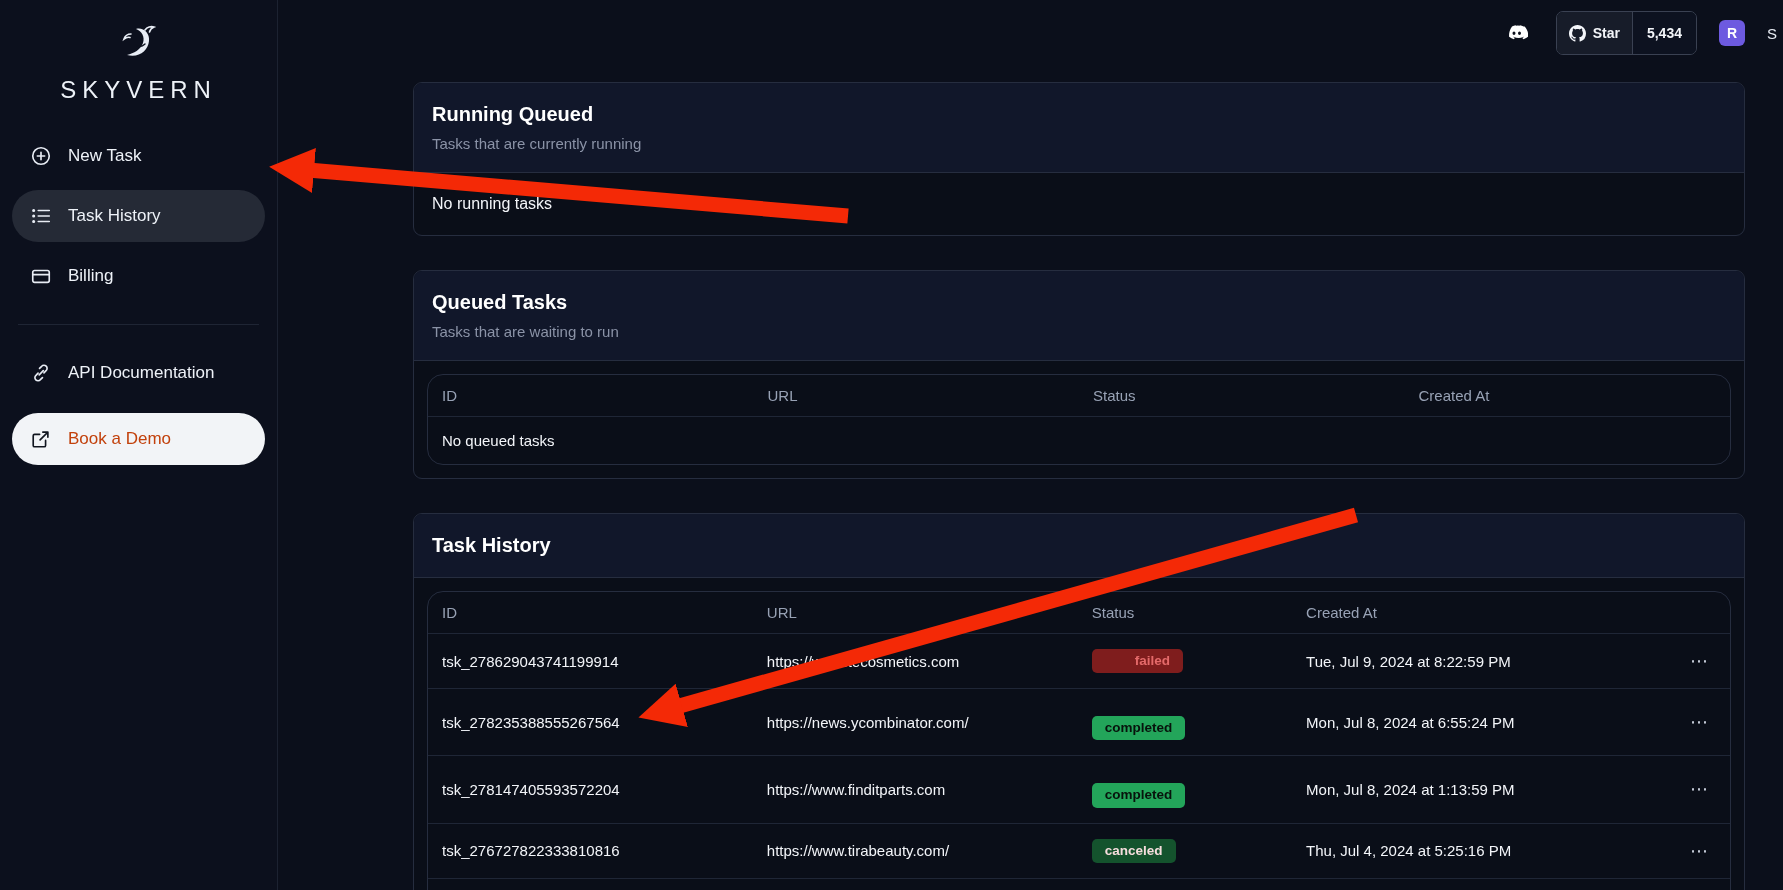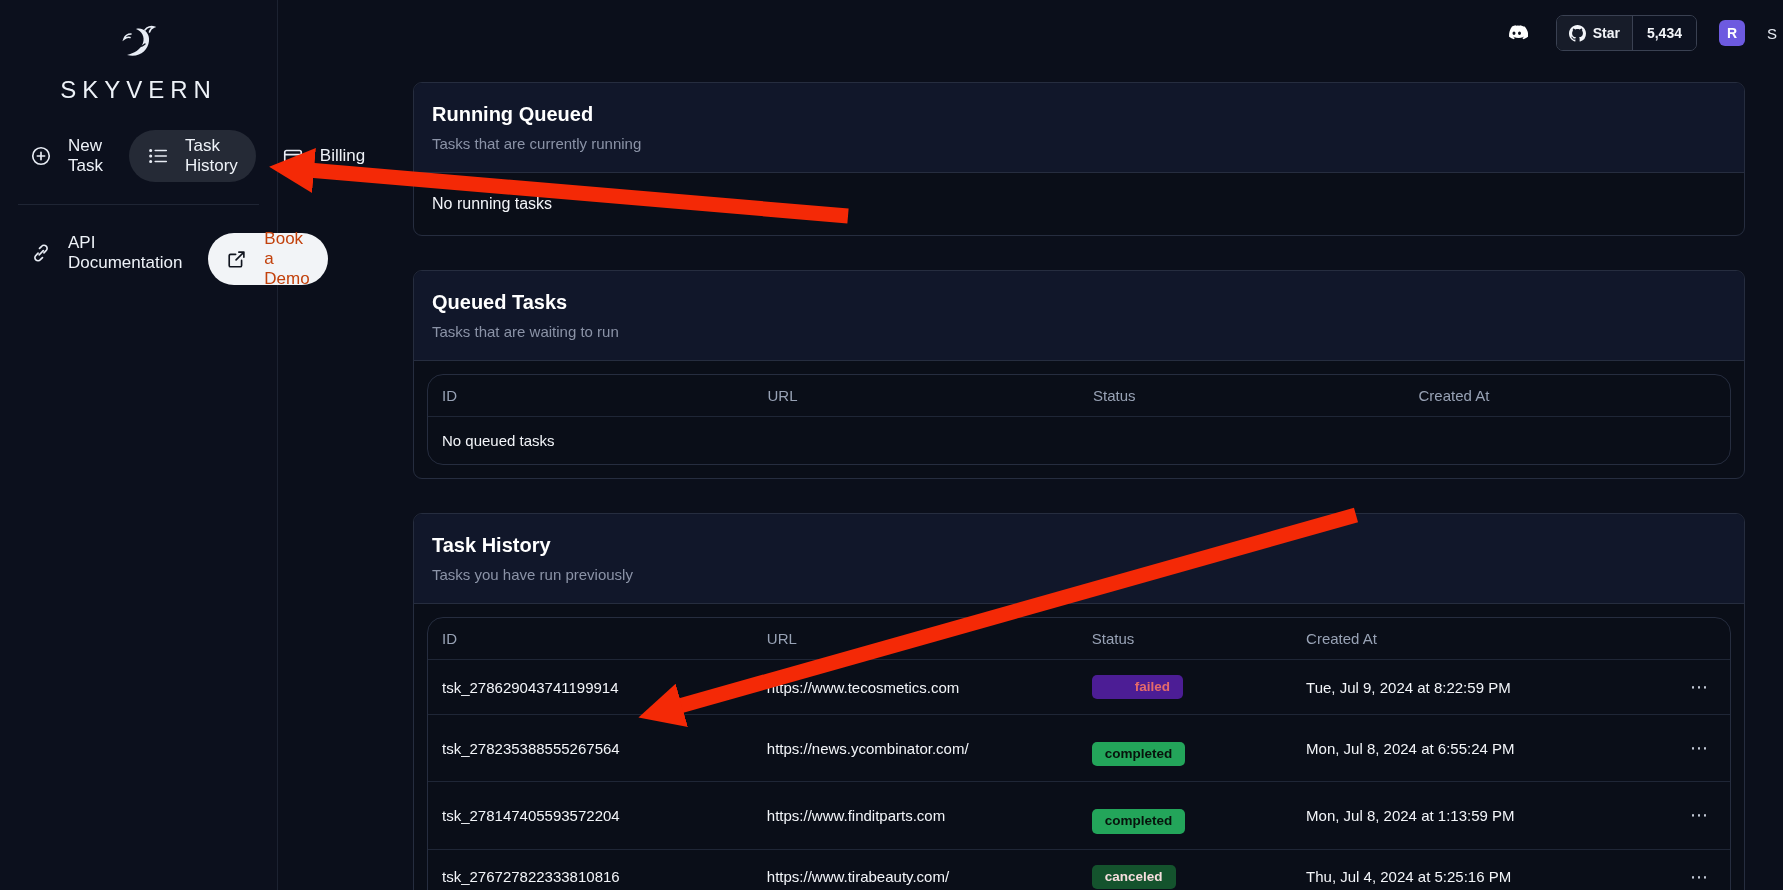--- a/index.html
+++ b/index.html
@@ -13,21 +13,21 @@
 
   
   .sidebar {
     width:278px; min-width:278px; height:100%;
     background:#0c101d; border-right:1px solid #1c2231;
     padding:14px 12px; display:flex; flex-direction:column;
   }
   .logo-row { display:flex; align-items:center; gap:10px; padding:8px 8px 26px 8px;flex-direction:column; }
   .logo-mark { width:44px; height:44px; }
   .logo-text { font-size:24px; font-weight:400; letter-spacing:6px; color:#eef2f8; }
-  .nav { display:flex; flex-direction:row; gap:8px; }
+  .nav { display:flex; flex-direction:column; gap:8px; }
   .nav-item {
     display:flex; align-items:center; gap:16px;
     height:52px; padding:0 18px; border-radius:26px;
     font-size:17px; color:#eef2f8; cursor:pointer;
   }
   .nav-item .nicon { width:22px; height:22px; display:inline-flex; flex:0 0 22px; }
   .nav-item.active { background:#252a36; }
   .nav-item.demo { background:#f2f4f7; color:#c2410c; font-weight:500; margin-top:6px; }
   .nav-item.demo .nicon svg { stroke:#11151f; }
   .nicon svg { width:100%; height:100%; stroke:#e8ecf4; fill:none; stroke-width:1.8; stroke-linecap:round; stroke-linejoin:round; }
@@ -36,21 +36,21 @@
   
   .main { flex:1; position:relative; padding:0 38px 0 135px; }
   .topbar {
     position:absolute; top:0; left:0; right:0; height:66px;
     display:flex; align-items:center; justify-content:flex-end;
     gap:22px; padding-right:6px; overflow:hidden;
   }
   .discord-btn { width:30px; height:24px; display:inline-flex; cursor:pointer; }
   .gh-widget {
     display:flex; align-items:stretch; border:1px solid #3a4152; border-radius:7px;
-    overflow:hidden; font-size:14px; cursor:pointer; height:36px;
+    overflow:hidden; font-size:14px; cursor:pointer; height:44px;
   }
   .gh-left { display:flex; align-items:center; gap:7px; padding:0 12px; background:#171c29; font-weight:700; }
   .gh-left svg { width:17px; height:17px; fill:#f3f5f9; }
   .gh-count { display:flex; align-items:center; padding:0 14px; background:#0d1220; border-left:1px solid #3a4152; font-weight:700; }
   .avatar {
     width:26px; height:26px; border-radius:6px; background:#6d5ae0;
     display:flex; align-items:center; justify-content:center;
     font-size:14px; font-weight:700; color:#fff; cursor:pointer; flex:0 0 26px;
   }
   .user-name { font-size:15px; color:#e8ecf4; white-space:nowrap; }
@@ -69,21 +69,21 @@
   .table-wrap { margin:13px; border:1px solid #262d3f; border-radius:16px; overflow:hidden; }
   table { width:100%; border-collapse:collapse; }
   th { text-align:left; font-weight:400; font-size:15px; color:#98a2b5; padding:12px 14px; }
   td { font-size:15px; color:#f3f5f9; padding:15px 14px; border-top:1px solid #1f2636; }
   .empty-cell { font-size:15px; }
 
   .badge {
     display:inline-block; padding:4px 13px; border-radius:5px;
     font-size:13.5px; font-weight:700; line-height:1.2;
   }
-  .badge-failed    { background:#4c1d95; color:#e46a6a;padding-left:43px; }
+  .badge-failed    { background:#7f1d1d; color:#e46a6a;padding-left:43px; }
   .badge-completed { background:#23a55a; color:#07130c;margin-top:12px; }
   .badge-canceled  { background:#14532d; color:#f6dddd; }
 
   .row-menu-btn {
     background:none; border:none; color:#cfd5e1; font-size:18px;
     cursor:pointer; padding:2px 8px; line-height:1;
   }
 
   
   .annotations { position:absolute; inset:0; width:1783px; height:890px; pointer-events:none; z-index:60; }
@@ -216,21 +216,20 @@
                 <td class="empty-cell" colspan="4">No queued tasks</td>
               </tr>
             </tbody>
           </table>
         </div>
       </section>
 
       <section class="card">
         <div class="card-header">
           <div class="card-title">Task History</div>
-          <div class="card-sub">Tasks you have run previously</div>
         </div>
         <div class="table-wrap">
           <table>
             <colgroup>
                 <col style="width:25%">
                 <col style="width:25%">
                 <col style="width:16.5%">
                 <col style="width:29%">
                 <col style="width:4.5%">
               </colgroup>

